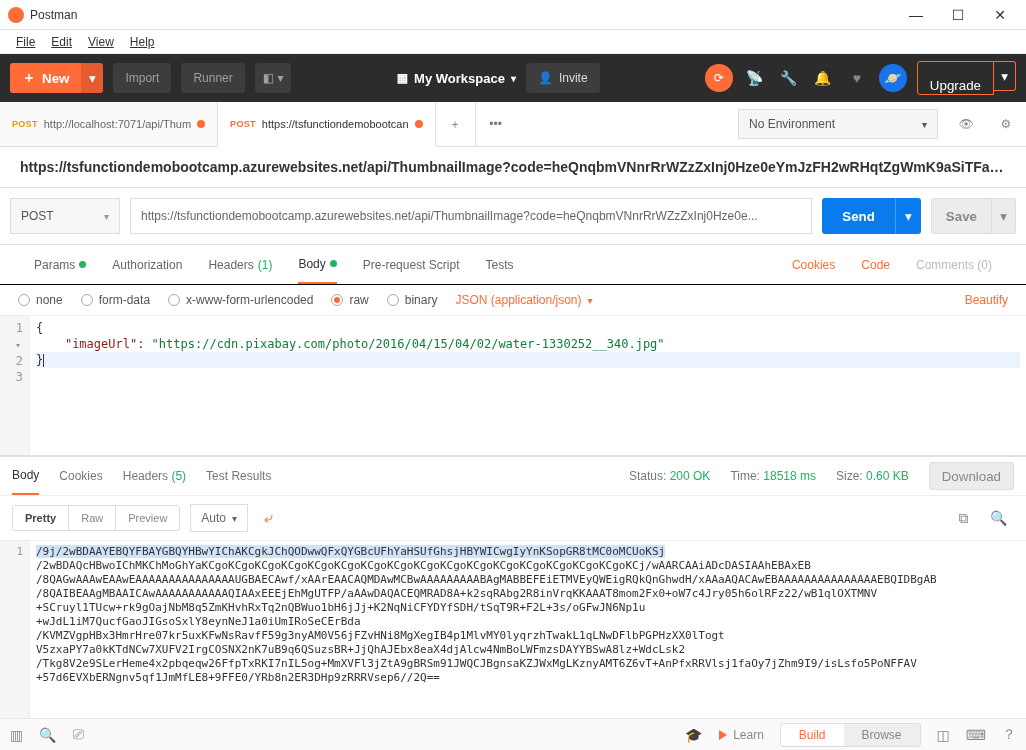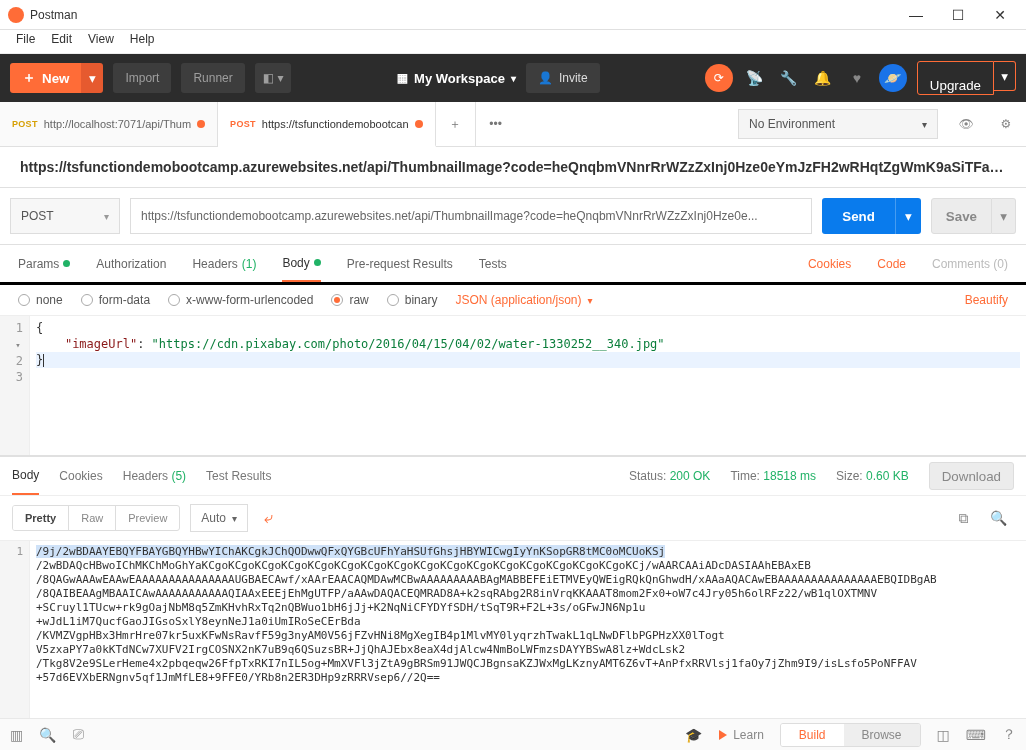--- a/index.html
+++ b/index.html
@@ -6,21 +6,21 @@
 body { font-family: "Segoe UI", Arial, sans-serif; font-size: 12px; color: #333; background: #fff; width: 1026px; height: 750px; overflow: hidden; display: flex; flex-direction: column; }
 
 
 .titlebar { height: 30px; display: flex; align-items: center; padding: 0 8px; border-bottom: 1px solid #e0e0e0; }
 .titlebar .logo { width: 16px; height: 16px; border-radius: 50%; background: #FF6C37; margin-right: 6px; }
 .titlebar .title { font-size: 12px; color: #333; flex: 1; }
 .win-controls { display: flex; gap: 18px; padding-right: 6px; }
 .win-btn { width: 24px; text-align: center; font-size: 14px; color: #333; cursor: pointer; }
 
 
-.menubar { height: 24px; display: flex; padding: 0 10px; gap: 4px; border-bottom: 1px solid #eee; }
+.menubar { height: 24px; display: flex; align-items: center; padding: 0 10px; gap: 4px; border-bottom: 1px solid #eee; text-decoration: underline; }
 .menubar span { padding: 2px 6px; cursor: pointer; }
 
 
 .toolbar { height: 48px; background: #2c2c2c; display: flex; align-items: center; padding: 0 10px; gap: 10px; }
 .btn { height: 30px; border: none; border-radius: 3px; padding: 0 12px; font-size: 12px; display: inline-flex; align-items: center; gap: 6px; cursor: pointer; }
 .btn-orange-split { display: flex; }
 .btn-orange-split .main { background: #FF6C37; color: #fff; height: 30px; border: none; border-radius: 3px 0 0 3px; padding: 0 12px; display: inline-flex; align-items: center; gap: 6px; font-weight: 600; }
 .btn-orange-split .caret { background: #e65a2f; color: #fff; width: 22px; border: none; border-radius: 0 3px 3px 0; }
 .btn-dark { background: #3d3d3d; color: #9e9e9e; }
 .workspace-sel { display: flex; align-items: center; gap: 6px; color: #fff; font-weight: 600; font-size: 13px; }
@@ -56,21 +56,21 @@
 .method-dd { width: 110px; height: 36px; border: 1px solid #ddd; background: #f7f7f7; display: flex; align-items: center; justify-content: space-between; padding: 0 10px; color: #555; }
 .url-input { flex: 1; height: 36px; border: 1px solid #ddd; padding: 0 10px; color: #666; white-space: nowrap; overflow: hidden; text-overflow: ellipsis; display: flex; align-items: center; background: #fff; }
 .send-split { display: flex; }
 .send-split .main { background: #097BED; color: #fff; border: none; height: 36px; padding: 0 20px; border-radius: 3px 0 0 3px; font-weight: 600; }
 .send-split .caret { background: #097BED; color: #fff; border: none; border-left: 1px solid rgba(255,255,255,.25); height: 36px; width: 26px; border-radius: 0 3px 3px 0; }
 .save-split { display: flex; }
 .save-split .main { background: #ececec; color: #888; border: 1px solid #ddd; height: 36px; padding: 0 14px; border-radius: 3px 0 0 3px; font-weight: bold; }
 .save-split .caret { background: #ececec; color: #888; border: 1px solid #ddd; border-left: none; height: 36px; width: 24px; border-radius: 0 3px 3px 0; }
 
 
-.subtabs { display: flex; align-items: center; padding: 0 18px; height: 40px; border-bottom: 3px solid #000000; gap: 26px; font-size: 12px; color: #666; }
+.subtabs { display: flex; align-items: center; padding: 0 34px; height: 40px; border-bottom: 1px solid #000000; gap: 26px; font-size: 12px; color: #666; }
 .subtabs .tab { cursor: pointer; display: flex; align-items: center; gap: 4px; height: 100%; }
 .subtabs .tab.active { color: #333; border-bottom: 2px solid #FF6C37; }
 .subtabs .tab .greendot { width: 7px; height: 7px; border-radius: 50%; background: #21b266; }
 .subtabs .tab .count { color: #21b266; }
 .subtabs .grow { flex: 1; }
 .subtabs .link { color: #FF6C37; cursor: pointer; }
 .subtabs .muted { color: #bbb; }
 
 
 .bodytype { display: flex; align-items: flex-start; padding: 8px 18px; gap: 18px; border-bottom: 1px solid #eee; color: #555; }
@@ -235,21 +235,21 @@
   </div>
   <div class="tab">Authorization</div>
   <div class="tab">
     <span>Headers</span>
     <span class="count">(1)</span>
   </div>
   <div class="tab active">
     <span>Body</span>
     <span class="greendot"></span>
   </div>
-  <div class="tab">Pre-request Results</div>
+  <div class="tab">Pre-request Script</div>
   <div class="tab">Tests</div>
   <div class="grow"></div>
   <span class="link">Cookies</span>
   <span class="link">Code</span>
   <span class="muted">Comments (0)</span>
 </div>
 
 <div class="bodytype">
   <label class="radio">
       <span class="r"></span>

